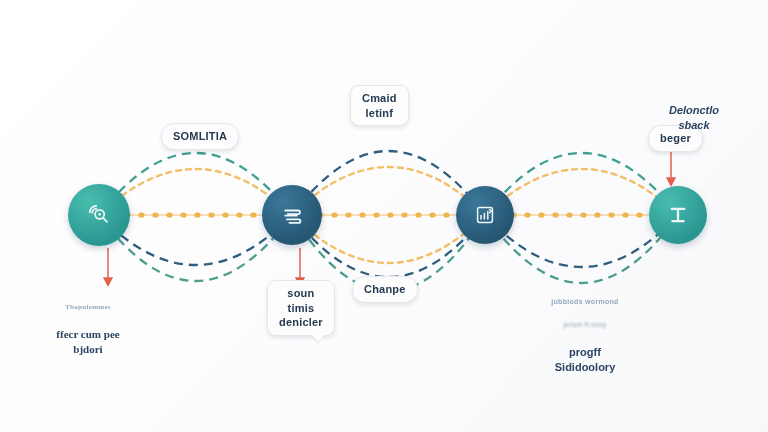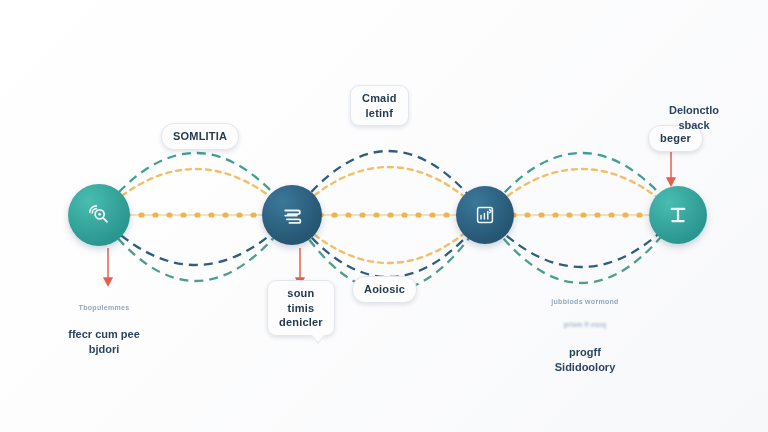--- a/index.html
+++ b/index.html
@@ -191,33 +191,33 @@
   <div class="label" style="left:350px; top:85px;">Cmaid
 letinf</div>
 
 
   <div class="label bubble" style="left:267px; top:280px;">soun
 timis
 denicler</div>
 
   <div class="label pill" style="left:648px; top:125px;">beger</div>
 
-  <div class="label pill" style="left:352px; top:276px;">Aoiosic</div>
-
-  <div class="plaintext" style="left:44px; top:288px; width:120px;">
+  <div class="label pill" style="left:352px; top:276px;">Chanpe</div>
+
+  <div class="plaintext" style="left:28px; top:288px; width:120px;font-family:Liberation Serif, serif;">
     <span class="faint">Tbopulemmes</span>
     <span>ffecr cum pee
 bjdori</span>
   </div>
 
   <div class="plaintext" style="left:520px; top:282px; width:130px;">
     <span class="faint">jubbiods wormond</span>
     <span class="faint2">prism fl eszq</span>
     <span>progff
 Sididoolory</span>
   </div>
 
-  <div class="plaintext" style="left:635px; top:88px; width:118px;">
+  <div class="plaintext" style="left:635px; top:88px; width:118px;font-style:italic;">
     <span>Delonctlo
 sback</span>
   </div>
 
 </div>
 
 </body></html>

